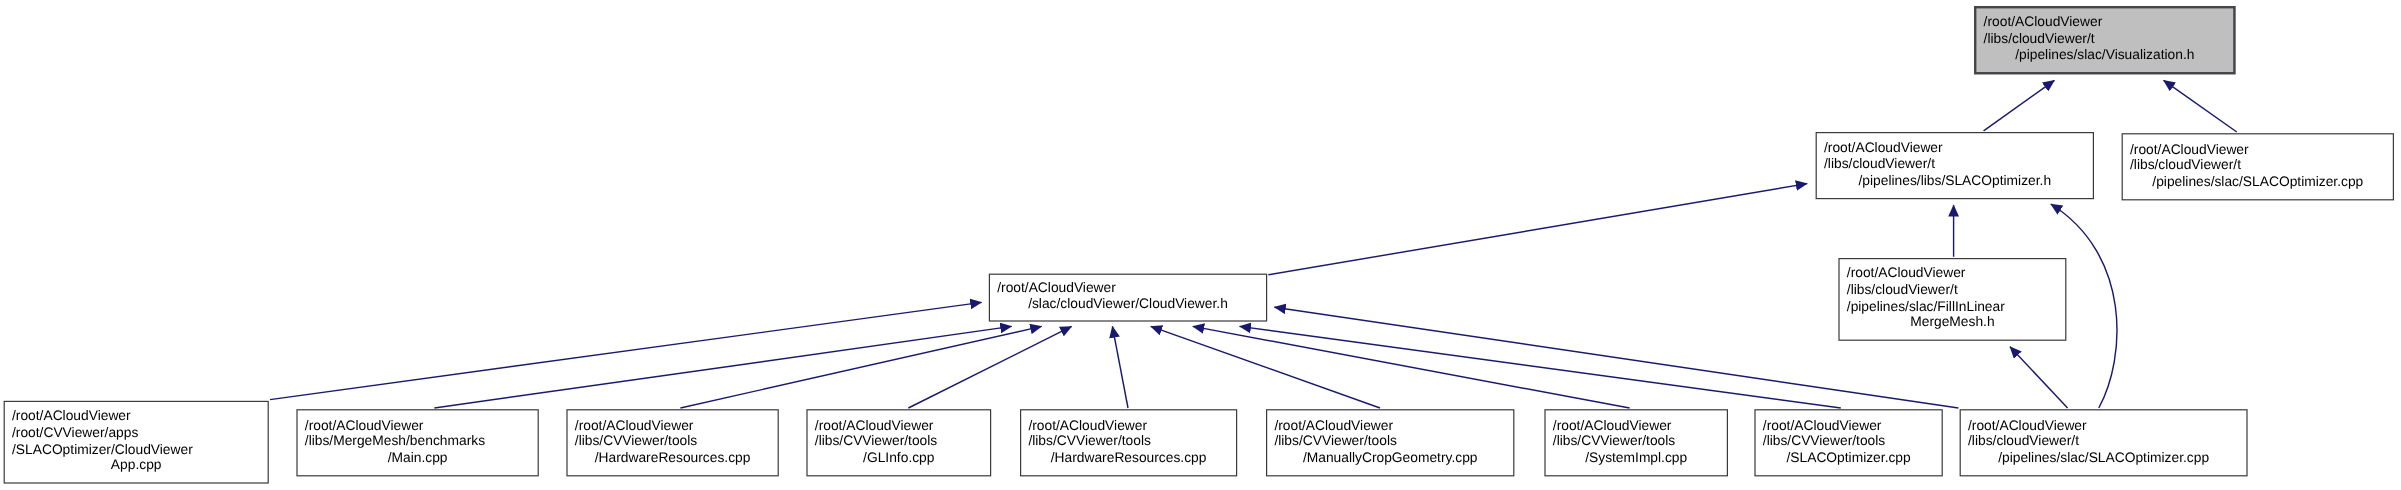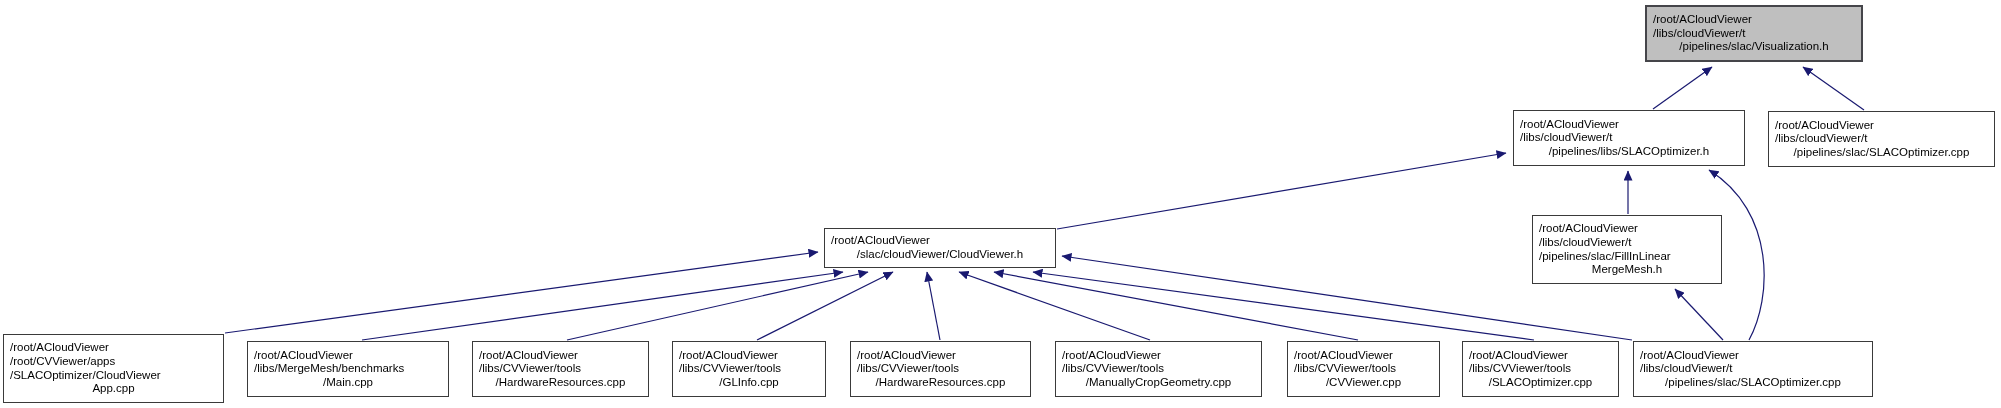--- a/index.html
+++ b/index.html
@@ -114,21 +114,21 @@
         <div class="line">/HardwareResources.cpp</div>
       </div>
       <div class="node" style="left: 1055px; top: 341px; width: 207px; height: 56px; border-color: rgb(58, 58, 58);">
         <div class="line">/root/ACloudViewer</div>
         <div class="line">/libs/CVViewer/tools</div>
         <div class="line">/ManuallyCropGeometry.cpp</div>
       </div>
       <div class="node" style="left: 1287px; top: 341px; width: 153px; height: 56px; border-color: rgb(58, 58, 58);">
         <div class="line">/root/ACloudViewer</div>
         <div class="line">/libs/CVViewer/tools</div>
-        <div class="line">/CVViewer.cpp</div>
+        <div class="line">/SystemImpl.cpp</div>
       </div>
       <div class="node" style="left: 1462px; top: 341px; width: 157px; height: 56px; border-color: rgb(58, 58, 58);">
         <div class="line">/root/ACloudViewer</div>
         <div class="line">/libs/CVViewer/tools</div>
         <div class="line">/SLACOptimizer.cpp</div>
       </div>
       <div class="node" style="left: 1633px; top: 341px; width: 240px; height: 56px; border-color: rgb(58, 58, 58);">
         <div class="line">/root/ACloudViewer</div>
         <div class="line">/libs/cloudViewer/t</div>
         <div class="line">/pipelines/slac/SLACOptimizer.cpp</div>

